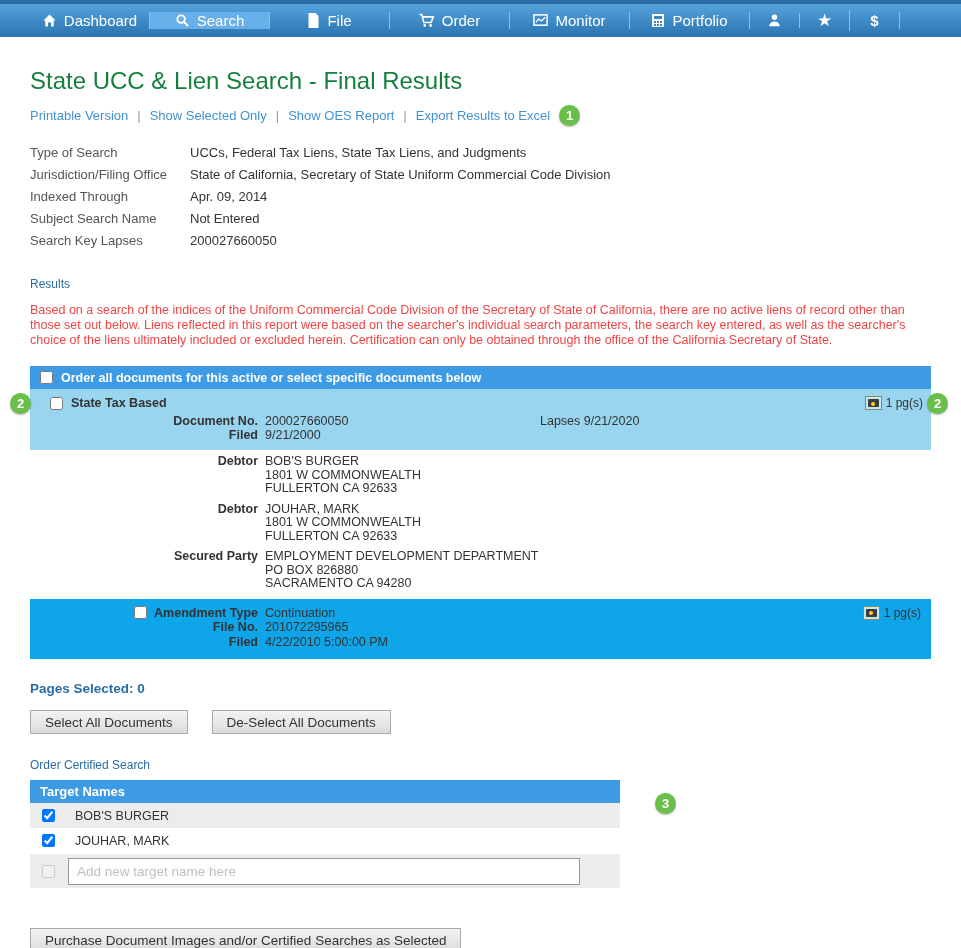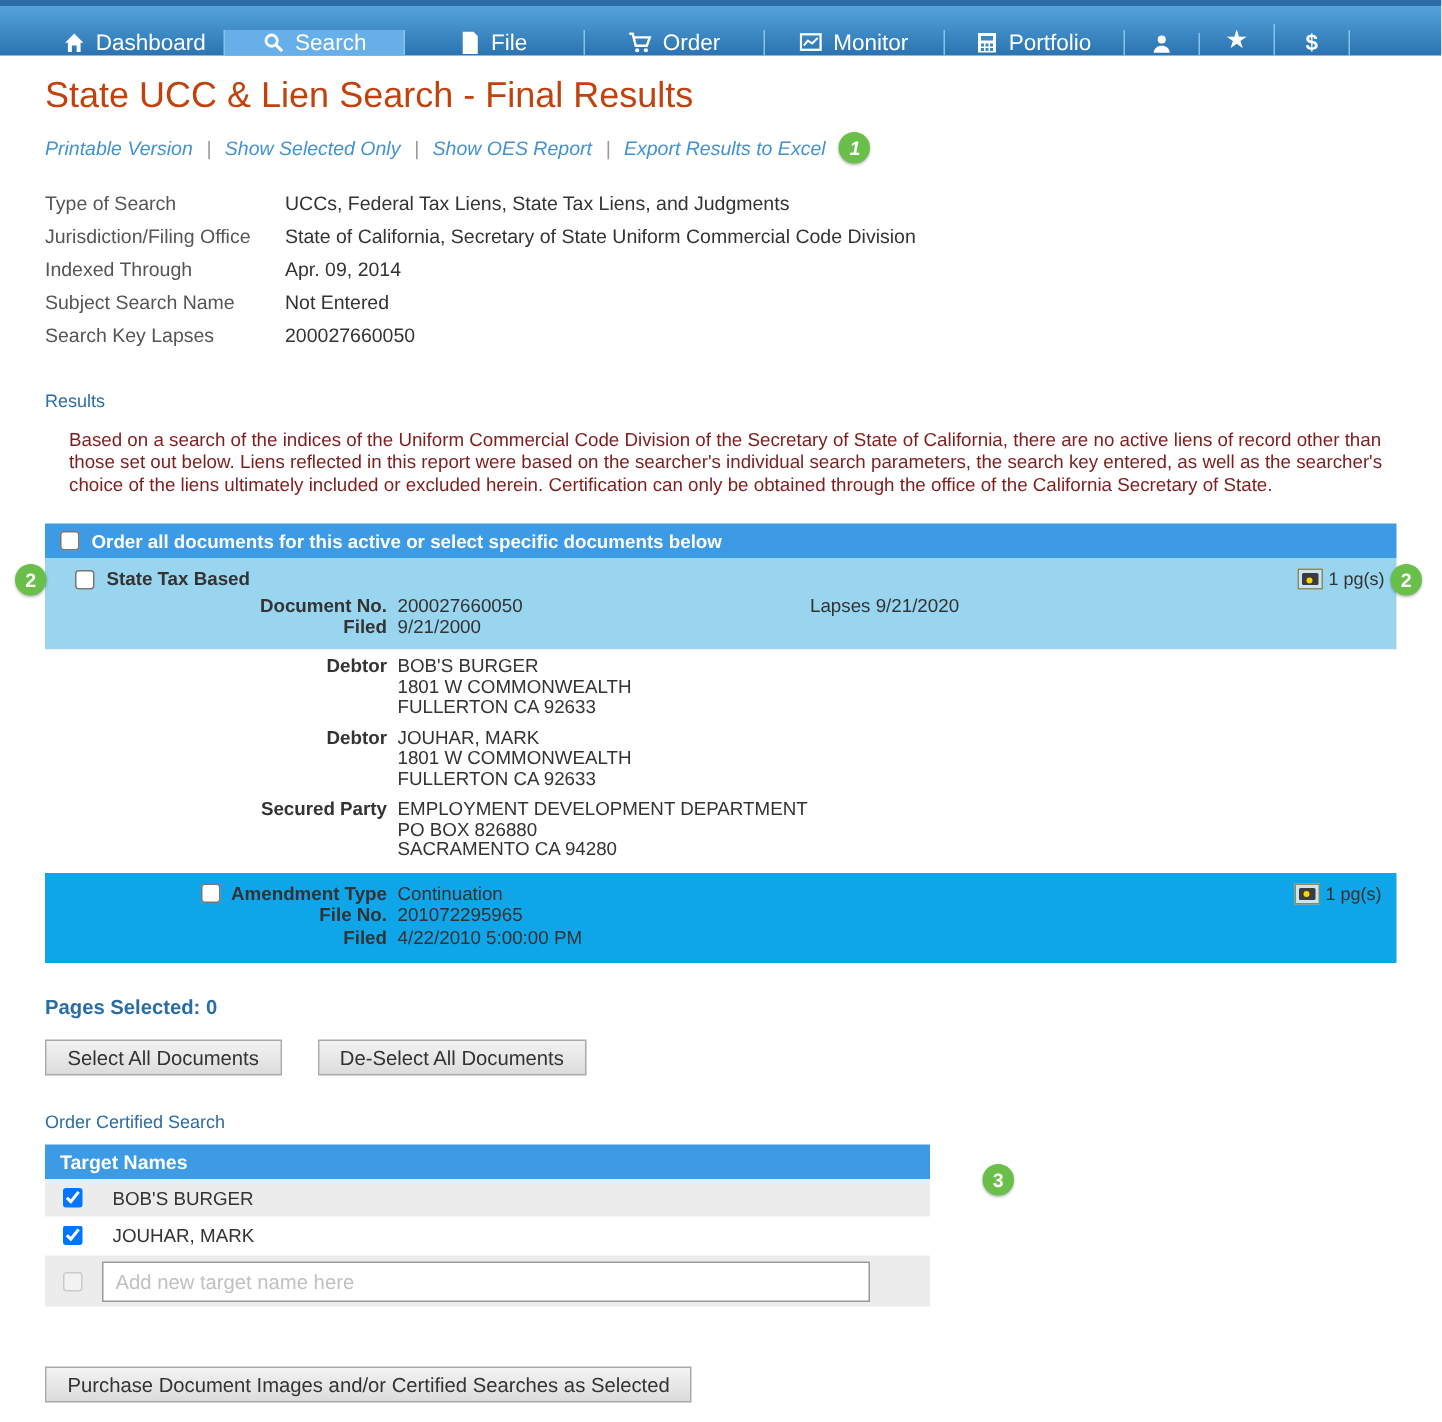--- a/index.html
+++ b/index.html
@@ -1,50 +1,50 @@
 <!DOCTYPE html>
 <html><head>
 <meta charset="utf-8">
 <style>
   * { margin:0; padding:0; box-sizing:border-box; }
   html,body { width:961px; background:#fff; font-family:"Liberation Sans", sans-serif; color:#333; }
   body { position:relative; height:948px; overflow:hidden; }
 
   
-  .nav { height:37px; display:flex; align-items:flex-end;
+  .nav { height:37px; display:flex; align-items:center;
          background:linear-gradient(#55a3dc,#2a73b0); border-top:4px solid #2b6ca7; }
   .nav-spacer { width:30px; border-right:1px solid #86c3ec; }
   .nav-tab { width:120px; display:flex; align-items:center; justify-content:center; gap:7px;
              color:#fff; font-size:15px; cursor:pointer; border-right:1px solid #86c3ec; }
   .nav-tab.active { background:#67afe9; }
   .nav-icon-tab { width:50px; display:flex; align-items:center; justify-content:center;
                   color:#fff; font-size:15px; cursor:pointer; border-right:1px solid #86c3ec; }
   .nav svg { display:block; }
   .nav-fill { flex:1; }
 
   
   .content { padding:0 30px; position:relative; }
 
-  .page-title { margin-top:13px; font-size:24px; font-weight:400; color:#c2410c; }
-
-  .links-row { margin-top:10px; font-size:13px; color:#999; display:flex; align-items:center; gap:9px;font-style:italic; }
+  .page-title { margin-top:30px; font-size:24px; font-weight:400; color:#15803d; }
+
+  .links-row { margin-top:10px; font-size:13px; color:#999; display:flex; align-items:center; gap:9px; }
   .links-row a { color:#4292d3; text-decoration:none; cursor:pointer; }
 
   .badge { width:21px; height:21px; border-radius:50%; background:#6abf4b; color:#fff;
            font-size:13px; font-weight:bold; display:flex; align-items:center; justify-content:center;
            box-shadow:0 1px 2px rgba(0,0,0,.3); flex:0 0 auto; }
 
   .details { margin-top:16px; font-size:13px; }
   .detail-row { display:flex; line-height:22px; }
   .detail-label { width:160px; color:#555; }
   .detail-value { color:#333; }
 
   .section-heading { margin-top:25px; font-size:12px; font-weight:normal; color:#2a6da5; }
 
-  .disclaimer { margin-top:12px; font-size:12.5px; line-height:15px; color:#7f1d1d;margin-left:16px; }
+  .disclaimer { margin-top:12px; font-size:12.5px; line-height:15px; color:#ef4444; }
 
   
   .filing { margin-top:18px; position:relative; }
   .filing-header { background:#3d9ae4; color:#fff; font-size:12.5px; font-weight:bold;
                    height:23px; display:flex; align-items:center; padding-left:10px; gap:8px; }
   .lien-section { background:#9ad5f0; padding-bottom:8px; }
   .lien-row { display:flex; align-items:center; padding:7px 8px 4px 20px; gap:8px; }
   .lien-name { font-size:12.5px; font-weight:bold; }
   .pgs { margin-left:auto; display:flex; align-items:center; gap:4px; font-size:12px; color:#333; }
 

